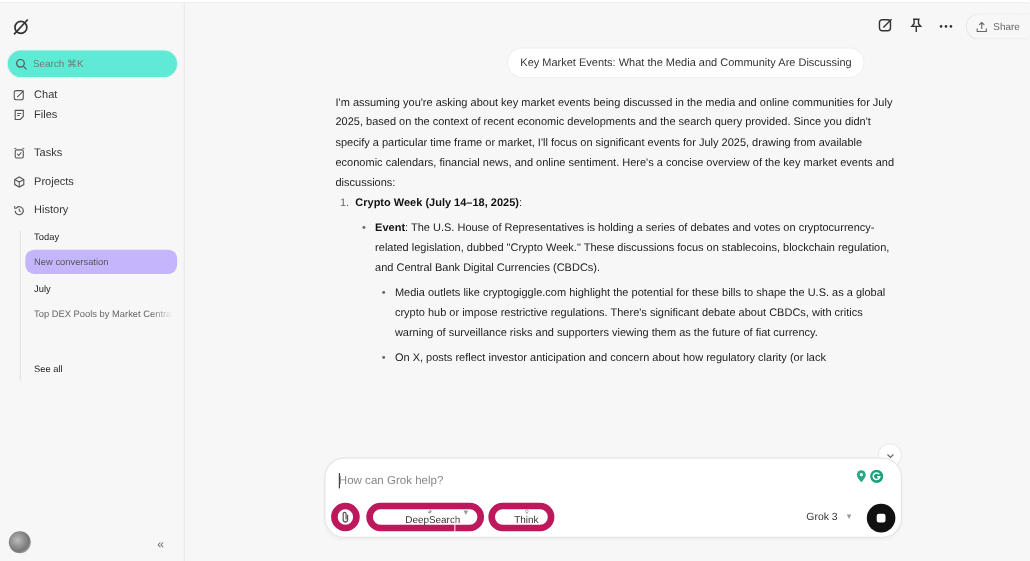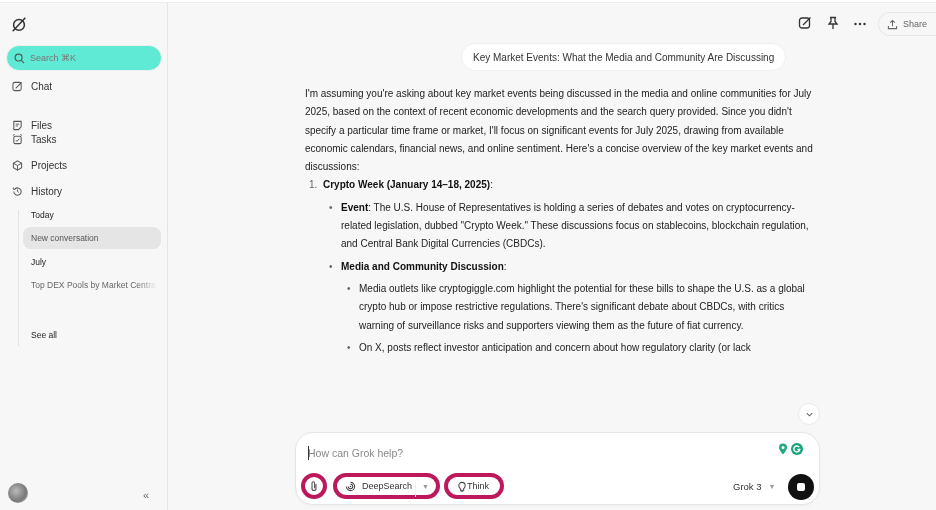--- a/index.html
+++ b/index.html
@@ -29,21 +29,21 @@
     font-size: 10px; color: #333;
   }
   .nav-item svg { margin-right: 8px; }
   .hist-line { position: absolute; left: 18px; top: 207px; width: 1px; height: 136px; background: #e2e2e2; }
   .hist-label { position: absolute; left: 31px; font-size: 8.5px; color: #222; }
   .hist-item {
     position: absolute; left: 23px; width: 138px; height: 22px; border-radius: 8px;
     font-size: 8.5px; color: #666; padding-left: 8px; display: flex; align-items: center;
     white-space: nowrap; overflow: hidden;
   }
-  .hist-item.active { background: #e5e5e5; color: #555; }
+  .hist-item.active { background: #c4b5fd; color: #555; }
   .hist-item .fade { overflow: hidden; width: 126px; -webkit-mask-image: linear-gradient(90deg,#000 85%,transparent); mask-image: linear-gradient(90deg,#000 85%,transparent); }
   .avatar {
     position: absolute; left: 8px; top: 480px; width: 20px; height: 20px; border-radius: 50%;
     background: radial-gradient(circle at 40% 40%, #bbb, #777 60%, #ddd);
   }
   .collapse { position: absolute; left: 143px; top: 486px; font-size: 11px; color: #666; }
 
   
   .hdr-icon { position: absolute; top: 16px; width: 14px; height: 14px; color: #444; }
   .share-btn {
@@ -73,35 +73,35 @@
   .bullet2::before { content: "•"; position: absolute; left: 42px; color: #666; }
   b { font-weight: bold; color: #111; }
 
   .scroll-down {
     position: absolute; left: 798px; top: 403px; width: 22px; height: 22px; border-radius: 50%;
     background: #fff; border: 1px solid #eaeaea; display: flex; align-items: center; justify-content: center;
   }
 
   
   .composer {
-    position: absolute; left: 295px; top: 432px; width: 525px; height: 73px;
+    position: absolute; left: 295px; top: 416px; width: 525px; height: 73px;
     background: #ffffff; border: 1px solid #e6e6e6; border-radius: 18px;
     box-shadow: 0 1px 3px rgba(0,0,0,0.04);
   }
   .composer input {
     position: absolute; left: 12px; top: 12px; width: 460px; height: 16px;
     border: none; outline: none; font-size: 10.5px; color: #333; background: transparent;
     font-family: "Liberation Sans", sans-serif;
   }
   .composer input::placeholder { color: #888; }
   .caret { position: absolute; left: 12px; top: 13px; width: 1px; height: 14px; background: #333; }
   .ext-icons { position: absolute; left: 482px; top: 10px; display: flex; gap: 3px; }
   .pill {
-    position: absolute; top: 40px; height: 26px; border: 4px solid #be185d; border-radius: 13px;
-    display: flex; align-items: center; font-size: 9px; color: #333; background: #fff;
+    position: absolute; top: 40px; height: 26px; border: 6px solid #be185d; border-radius: 13px;
+    display: flex; align-items: center; font-size: 9px; color: #333; background: #fff; flex-direction: column;
   }
   .attach { left: 5px; width: 26px; justify-content: center; }
   .deep { left: 37px; width: 107px; padding-left: 8px; }
   .deep .lbl { margin-left: 6px; }
   .deep .dd { position: absolute; right: 7px; color: #999; font-size: 7px; }
   .deep .sep { position: absolute; right: 20px; top: 5px; width: 1px; height: 15px; background: #efefef; }
   .think { left: 148px; width: 60px; padding-left: 9px; }
   .think .lbl { }
   .model { position: absolute; left: 437px; top: 48px; font-size: 9.5px; color: #333; display: flex; align-items: center; }
   .model .dd { margin-left: 7px; color: #999; font-size: 7px; }
@@ -130,21 +130,21 @@
     <span>Search ⌘K</span>
   </div>
 
   <div class="nav-item" style="top:74px">
     <svg width="11" height="11" viewBox="0 0 12 12">
         <rect x="1" y="1.5" width="9" height="9" rx="2" fill="none" stroke="#555" stroke-width="1.1"></rect>
         <line x1="4" y1="8" x2="10.5" y2="1.5" stroke="#555" stroke-width="1.1"></line>
       </svg>
     <span>Chat</span>
   </div>
-  <div class="nav-item" style="top:113px">
+  <div class="nav-item" style="top:92px">
     <svg width="11" height="11" viewBox="0 0 12 12">
         <path d="M2 1.5h8v6l-3 3H2z" fill="none" stroke="#555" stroke-width="1.1"></path>
         <line x1="4" y1="4.5" x2="8" y2="4.5" stroke="#555"></line>
         <line x1="4" y1="6.5" x2="6.5" y2="6.5" stroke="#555"></line>
       </svg>
     <span>Files</span>
   </div>
   <div class="nav-item" style="top:127px">
     <svg width="11" height="11" viewBox="0 0 12 12">
         <rect x="2" y="2.5" width="8" height="8" rx="1.5" fill="none" stroke="#555" stroke-width="1.1"></rect>
@@ -203,27 +203,24 @@
     </svg>
   <span>Share</span>
 </div>
 
 <div class="user-msg">Key Market Events: What the Media and Community Are Discussing</div>
 
 <div class="response">
   <p>I'm assuming you're asking about key market events being discussed in the media and online communities for July 2025, based on the context of recent economic developments and the search query provided. Since you didn't specify a particular time frame or market, I'll focus on significant events for July 2025, drawing from available economic calendars, financial news, and online sentiment. Here's a concise overview of the key market events and discussions:</p>
   <div class="ol-item">
     <span class="ol-num">1.</span>
-    <b>Crypto Week (January 14–18, 2025)</b><span>:</span>
+    <b>Crypto Week (July 14–18, 2025)</b><span>:</span>
   </div>
   <div class="bullet">
     <b>Event</b><span>: The U.S. House of Representatives is holding a series of debates and votes on cryptocurrency-related legislation, dubbed "Crypto Week." These discussions focus on stablecoins, blockchain regulation, and Central Bank Digital Currencies (CBDCs).</span>
-  </div>
-  <div class="bullet">
-    <b>Media and Community Discussion</b><span>:</span>
   </div>
   <div class="bullet2">Media outlets like cryptogiggle.com highlight the potential for these bills to shape the U.S. as a global crypto hub or impose restrictive regulations. There's significant debate about CBDCs, with critics warning of surveillance risks and supporters viewing them as the future of fiat currency.</div>
   <div class="bullet2">On X, posts reflect investor anticipation and concern about how regulatory clarity (or lack</div>
 </div>
 
 <div class="scroll-down">
   <svg width="9" height="9" viewBox="0 0 10 10">
       <path d="M2 3.5l3 3 3-3" fill="none" stroke="#666" stroke-width="1.2"></path>
     </svg>
 </div>

